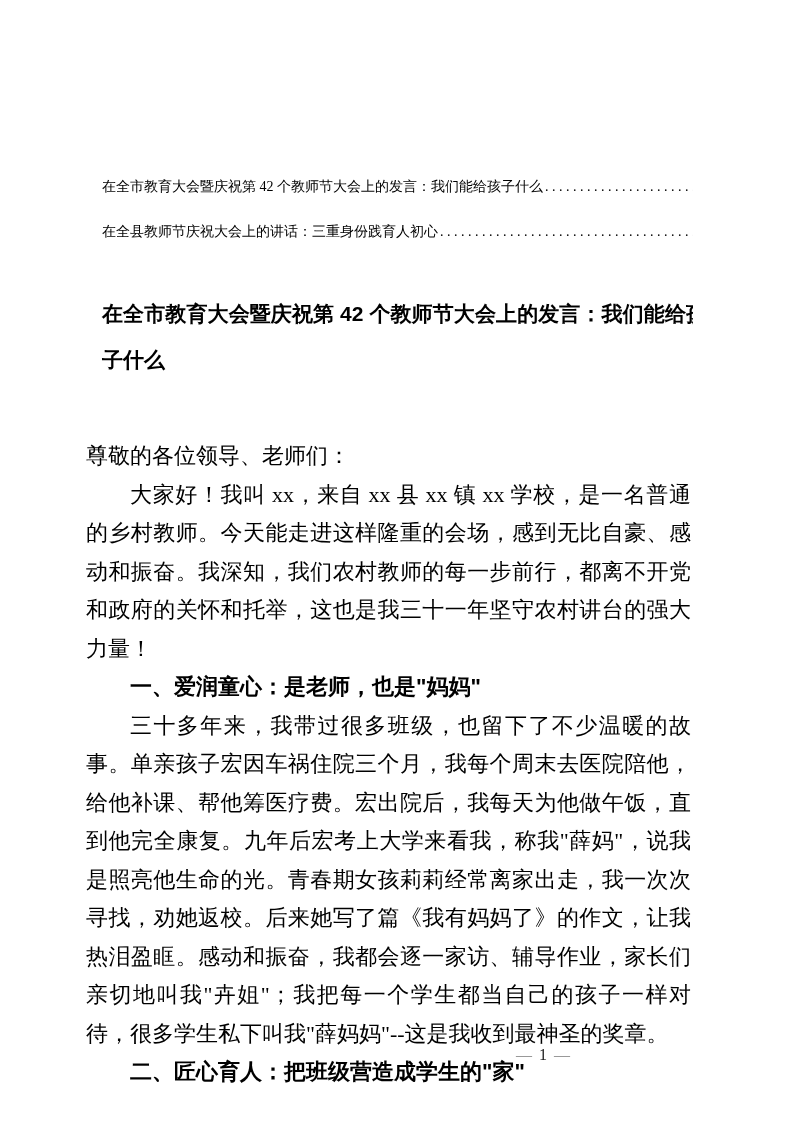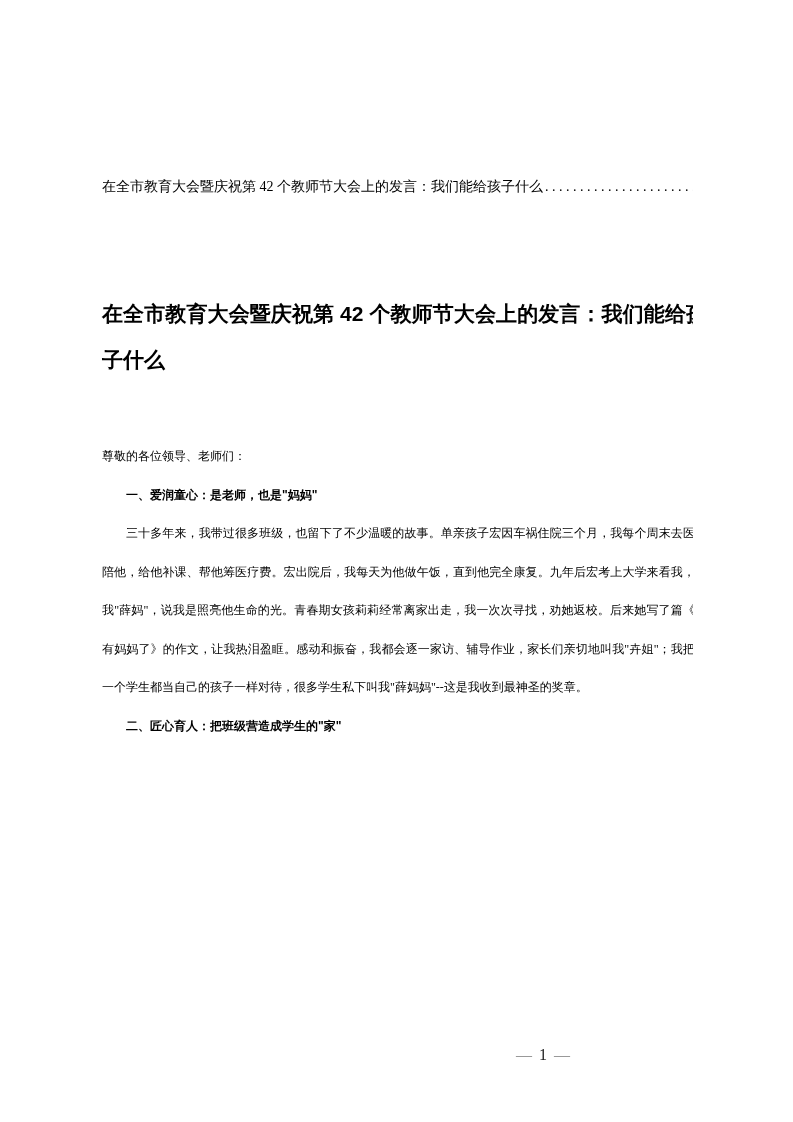--- a/index.html
+++ b/index.html
@@ -56,24 +56,24 @@
     font-family: "Liberation Sans", "DejaVu Sans", sans-serif;
     font-weight: bold;
     font-size: 21px;
     line-height: 46px;
     text-align: justify;
   }
 
   
   .doc-body {
     position: absolute;
-    left: 102px;
+    left: 86px;
     top: 423px;
     width: 605px;
-    font-size: 12px;
+    font-size: 22px;
     line-height: 38.5px;
     text-align: justify;
   }
   .doc-body p {
     margin: 0;
     text-indent: 2em;
   }
   .doc-body p.salutation {
     text-indent: 0;
   }
@@ -98,26 +98,32 @@
 <body>
 
 <div class="page">
 
   <div class="toc">
     <div class="toc-entry">
       <span class="toc-title">在全市教育大会暨庆祝第 42 个教师节大会上的发言：我们能给孩子什么</span>
       <span class="toc-leader"></span>
       <span class="toc-page">1</span>
     </div>
+    <div class="toc-entry">
+      <span class="toc-title">在全县教师节庆祝大会上的讲话：三重身份践育人初心</span>
+      <span class="toc-leader"></span>
+      <span class="toc-page">4</span>
+    </div>
   </div>
 
   <h1 class="doc-title">在全市教育大会暨庆祝第 42 个教师节大会上的发言：我们能给孩子什么</h1>
 
   <div class="doc-body">
     <p class="salutation">尊敬的各位领导、老师们：</p>
+    <p>大家好！我叫 xx，来自 xx 县 xx 镇 xx 学校，是一名普通的乡村教师。今天能走进这样隆重的会场，感到无比自豪、感动和振奋。我深知，我们农村教师的每一步前行，都离不开党和政府的关怀和托举，这也是我三十一年坚守农村讲台的强大力量！</p>
     <p class="section-heading">一、爱润童心：是老师，也是"妈妈"</p>
     <p>三十多年来，我带过很多班级，也留下了不少温暖的故事。单亲孩子宏因车祸住院三个月，我每个周末去医院陪他，给他补课、帮他筹医疗费。宏出院后，我每天为他做午饭，直到他完全康复。九年后宏考上大学来看我，称我"薛妈"，说我是照亮他生命的光。青春期女孩莉莉经常离家出走，我一次次寻找，劝她返校。后来她写了篇《我有妈妈了》的作文，让我热泪盈眶。感动和振奋，我都会逐一家访、辅导作业，家长们亲切地叫我"卉姐"；我把每一个学生都当自己的孩子一样对待，很多学生私下叫我"薛妈妈"--这是我收到最神圣的奖章。</p>
     <p class="section-heading">二、匠心育人：把班级营造成学生的"家"</p>
   </div>
 
   <div class="page-footer">
     <span class="dash">—</span><span class="num">1</span><span class="dash">—</span>
   </div>
 
 </div>

